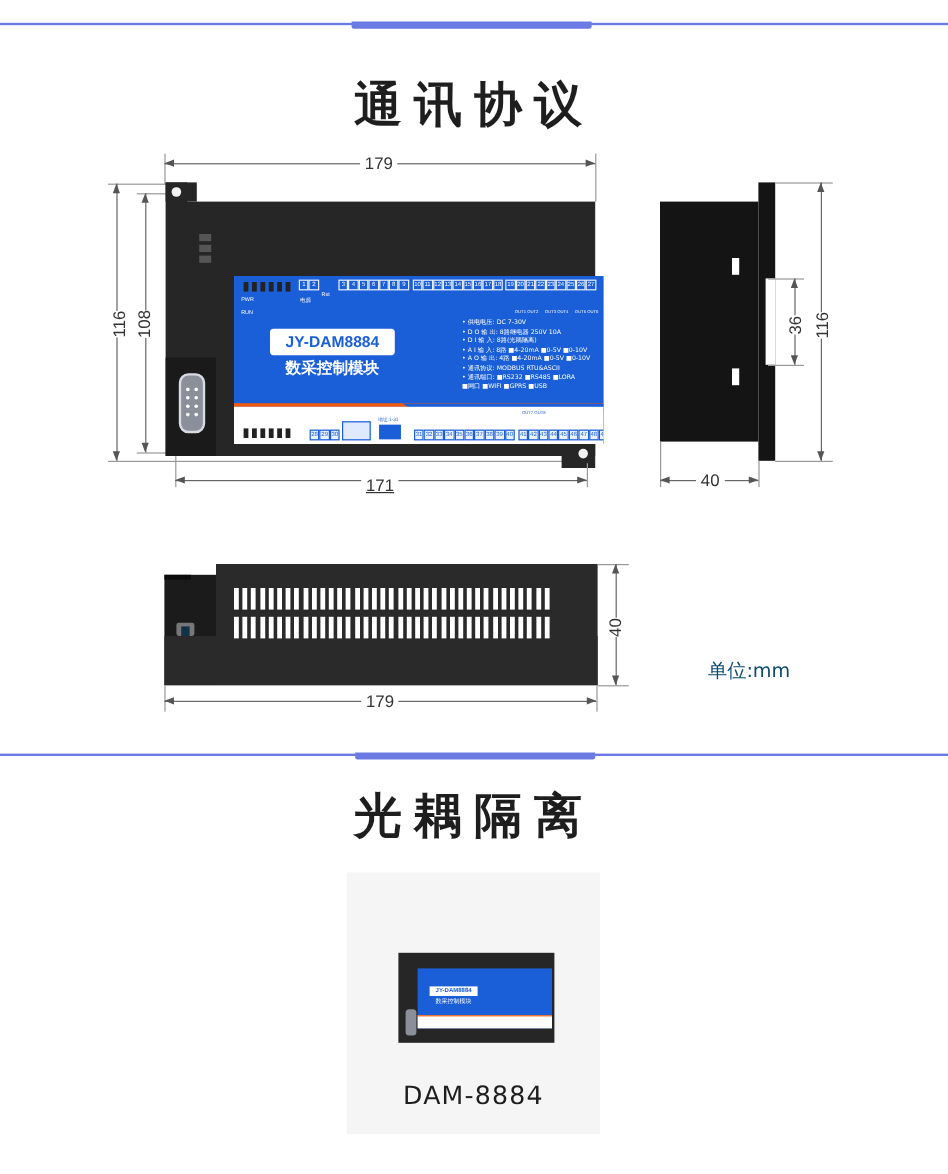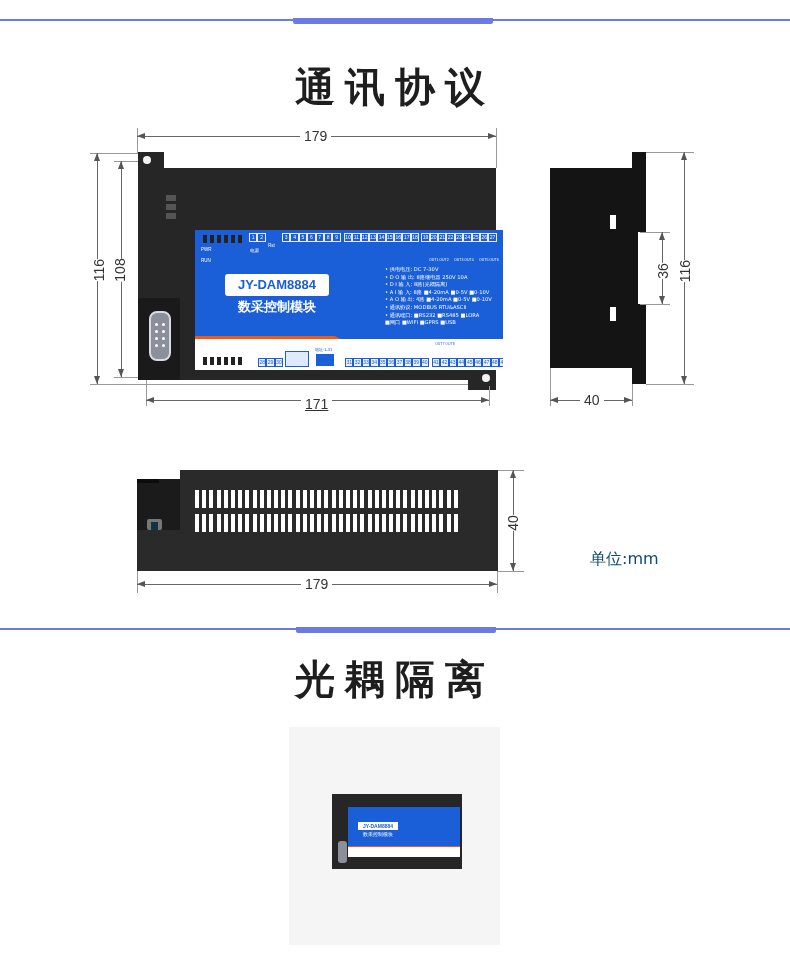--- a/index.html
+++ b/index.html
@@ -384,13 +384,14 @@
 <div class="card">
   <div class="thumb">
     <div class="thumb-case"></div>
     <div class="thumb-panel">
       <div class="thumb-model">JY-DAM8884</div>
       <div class="thumb-cn">数采控制模块</div>
       <div class="thumb-white"></div>
     </div>
     <div style="position:absolute; left:6px; top:47px; width:9px; height:22px; background:#8b8f9a; border-radius:3px;"></div>
   </div>
+  <div class="card-label">DAM-8884</div>
 </div>
 
 </body></html>

